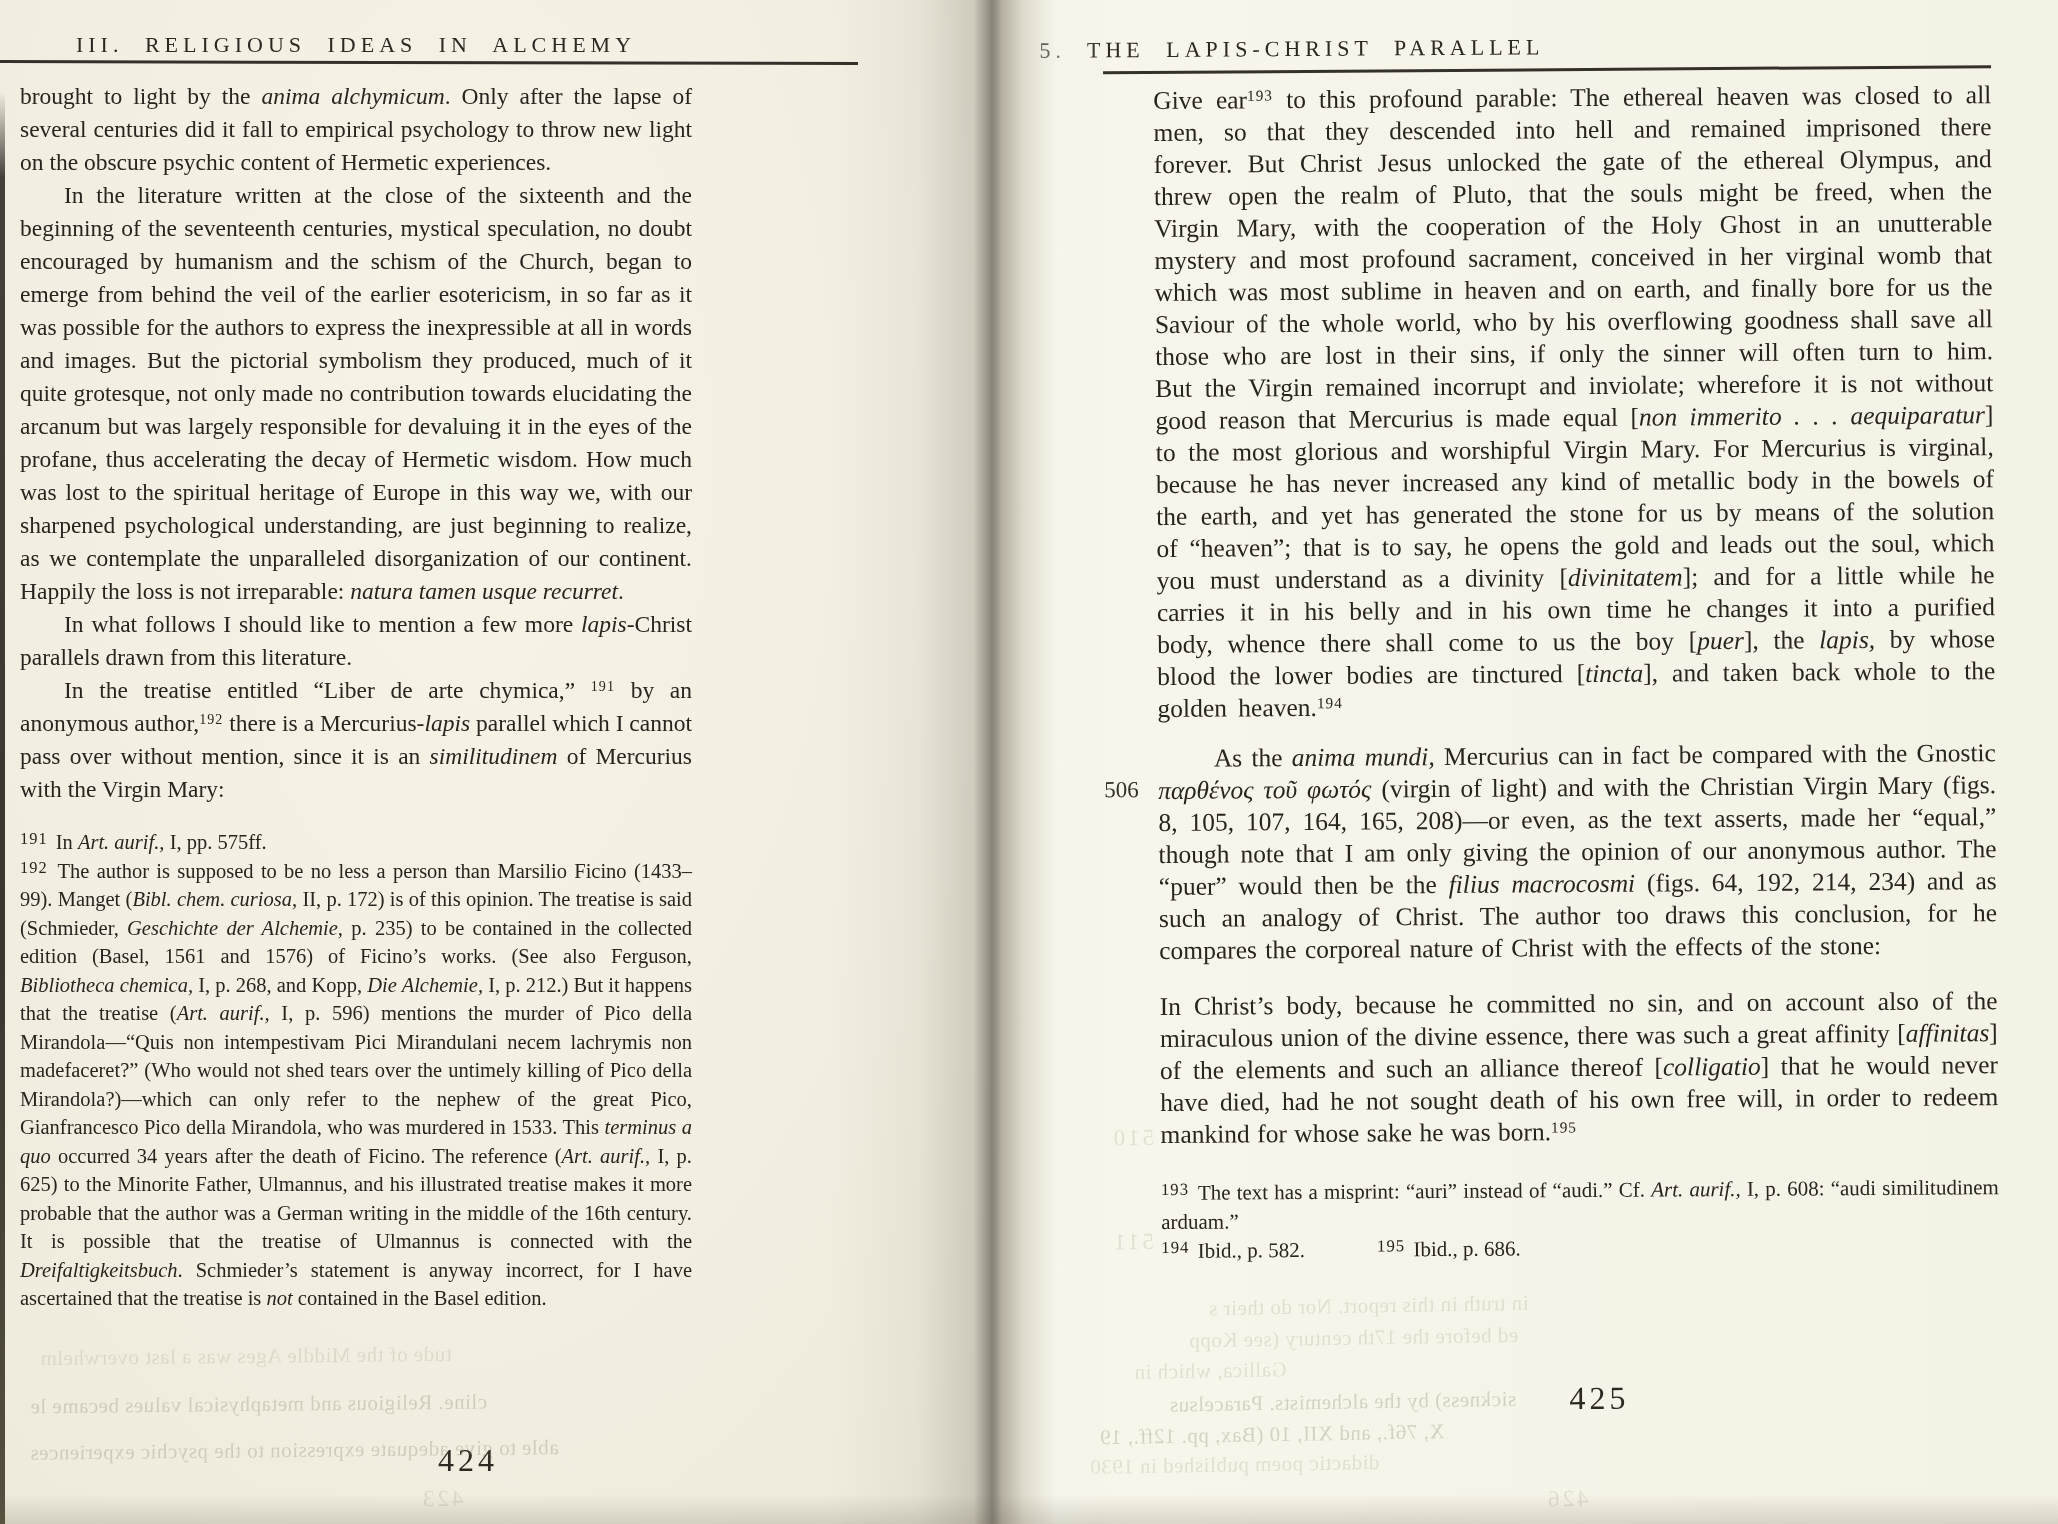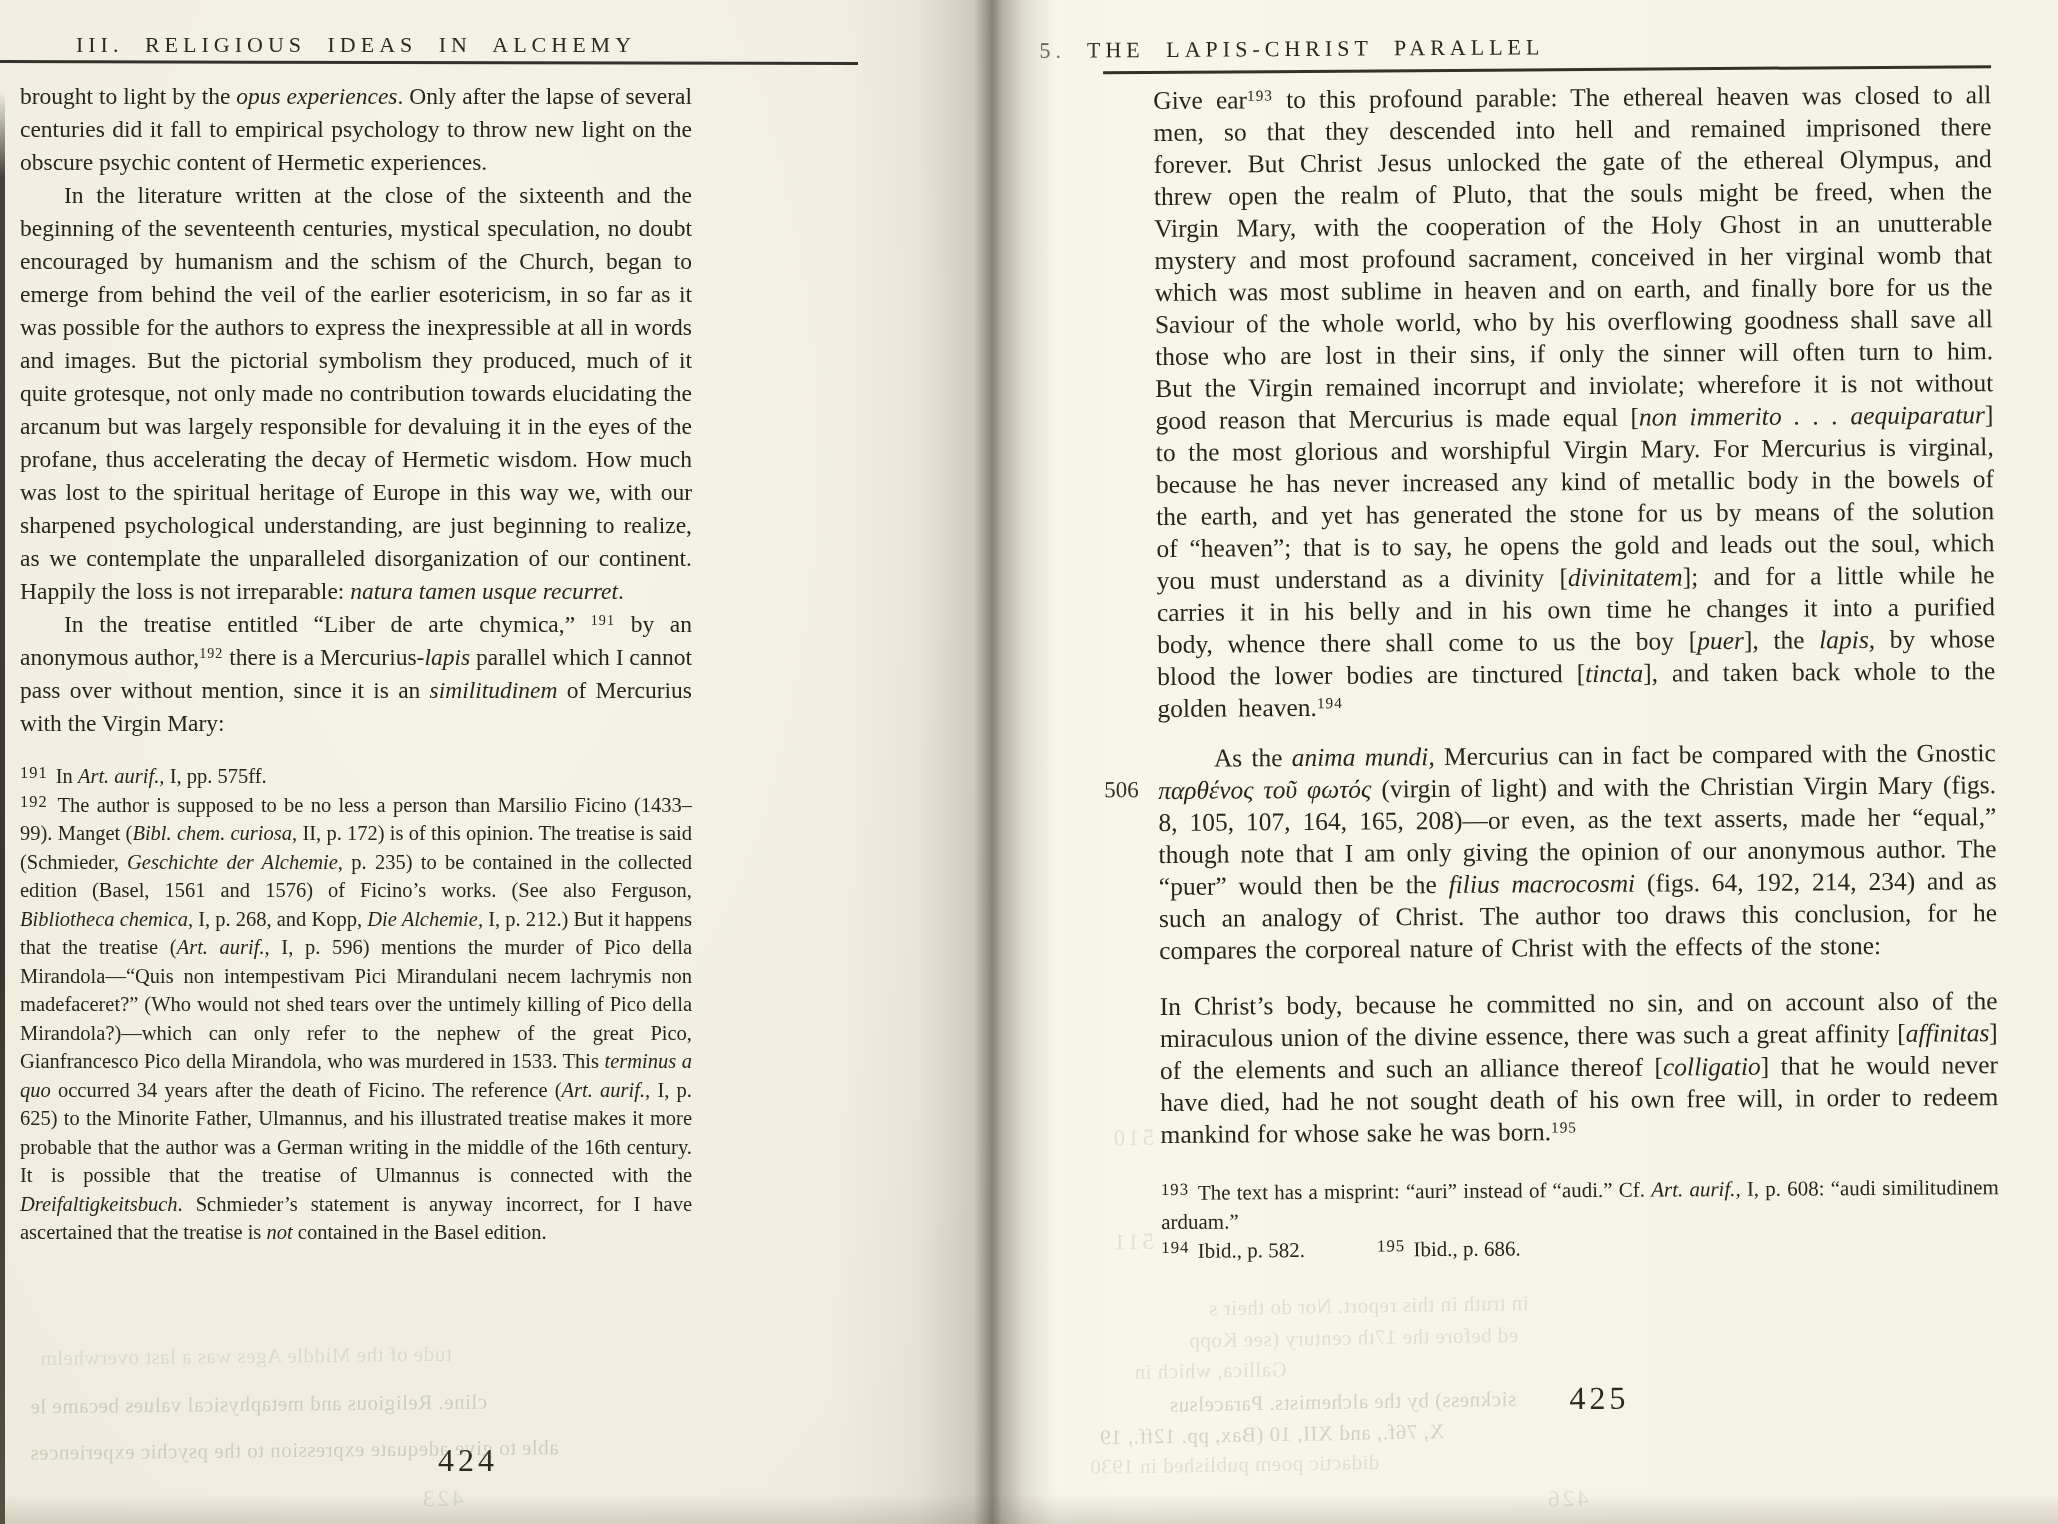--- a/index.html
+++ b/index.html
@@ -90,22 +90,23 @@
 
   <div class="page lp">
     <div class="running-head lp-head">III. RELIGIOUS IDEAS IN ALCHEMY</div>
     <div class="rule lp-rule"></div>
 
     <span class="mnum lp-mnum" style="top:180px;">3</span>
     <span class="mnum lp-mnum" style="top:700px;">4</span>
     <span class="mnum lp-mnum" style="top:772px;">5</span>
 
     <div class="lp-flow">
-      <p class="body-p noindent">brought to light by the <i>opus experiences</i>. Only after the lapse of several centuries did it fall to empirical psychology to throw new light on the obscure psychic content of Hermetic experiences.</p>
+      <p class="body-p noindent">brought to light by the <i>anima alchymicum</i>. Only after the lapse of several centuries did it fall to empirical psychology to throw new light on the obscure psychic content of Hermetic experiences.</p>
       <p class="body-p">In the literature written at the close of the sixteenth and the beginning of the seventeenth centuries, mystical speculation, no doubt encouraged by humanism and the schism of the Church, began to emerge from behind the veil of the earlier esotericism, in so far as it was possible for the authors to express the inexpressible at all in words and images. But the pictorial symbolism they produced, much of it quite grotesque, not only made no contribution towards elucidating the arcanum but was largely responsible for devaluing it in the eyes of the profane, thus accelerating the decay of Hermetic wisdom. How much was lost to the spiritual heritage of Europe in this way we, with our sharpened psychological understanding, are just beginning to realize, as we contemplate the unparalleled disorganization of our continent. Happily the loss is not irreparable: <i>natura tamen usque recurret</i>.</p>
+      <p class="body-p">In what follows I should like to mention a few more <i>lapis</i>-Christ parallels drawn from this literature.</p>
       <p class="body-p">In the treatise entitled “Liber de arte chymica,” <sup>191</sup> by an anonymous author,<sup>192</sup> there is a Mercurius-<i>lapis</i> parallel which I cannot pass over without mention, since it is an <i>similitudinem</i> of Mercurius with the Virgin Mary:</p>
       <div class="fnotes">
         <p><sup>191</sup> In <i>Art. aurif.,</i> I, pp. 575ff.</p>
         <p><sup>192</sup> The author is supposed to be no less a person than Marsilio Ficino (1433–99). Manget (<i>Bibl. chem. curiosa,</i> II, p. 172) is of this opinion. The treatise is said (Schmieder, <i>Geschichte der Alchemie,</i> p. 235) to be contained in the collected edition (Basel, 1561 and 1576) of Ficino’s works. (See also Ferguson, <i>Bibliotheca chemica,</i> I, p. 268, and Kopp, <i>Die Alchemie,</i> I, p. 212.) But it happens that the treatise (<i>Art. aurif.,</i> I, p. 596) mentions the murder of Pico della Mirandola—“Quis non intempestivam Pici Mirandulani necem lachrymis non madefaceret?” (Who would not shed tears over the untimely killing of Pico della Mirandola?)—which can only refer to the nephew of the great Pico, Gianfrancesco Pico della Mirandola, who was murdered in 1533. This <i>terminus a quo</i> occurred 34 years after the death of Ficino. The reference (<i>Art. aurif.,</i> I, p. 625) to the Minorite Father, Ulmannus, and his illustrated treatise makes it more probable that the author was a German writing in the middle of the 16th century. It is possible that the treatise of Ulmannus is connected with the <i>Dreifaltigkeitsbuch</i>. Schmieder’s statement is anyway incorrect, for I have ascertained that the treatise is <i>not</i> contained in the Basel edition.</p>
       </div>
     </div>
 
     <div class="pagenum lp-pagenum">424</div>
 
     <div class="ghost faint" style="top:1344px; left:40px;">tude of the Middle Ages was a last overwhelm</div>

